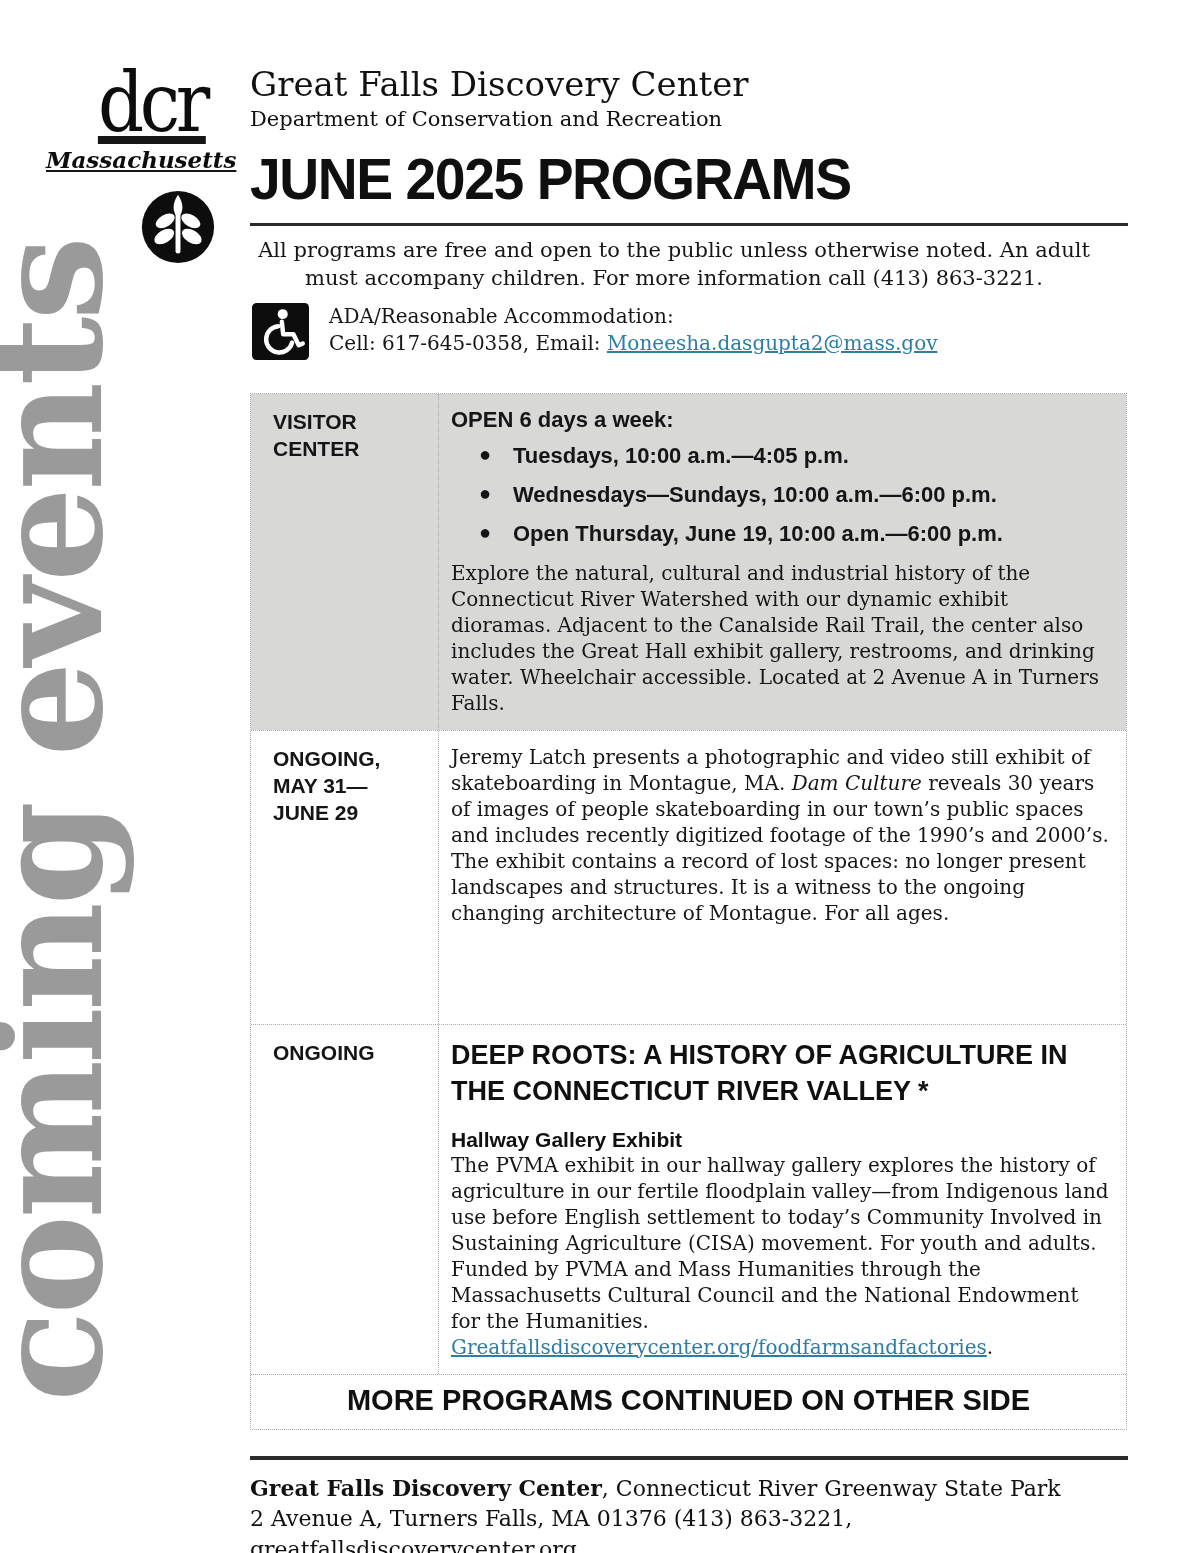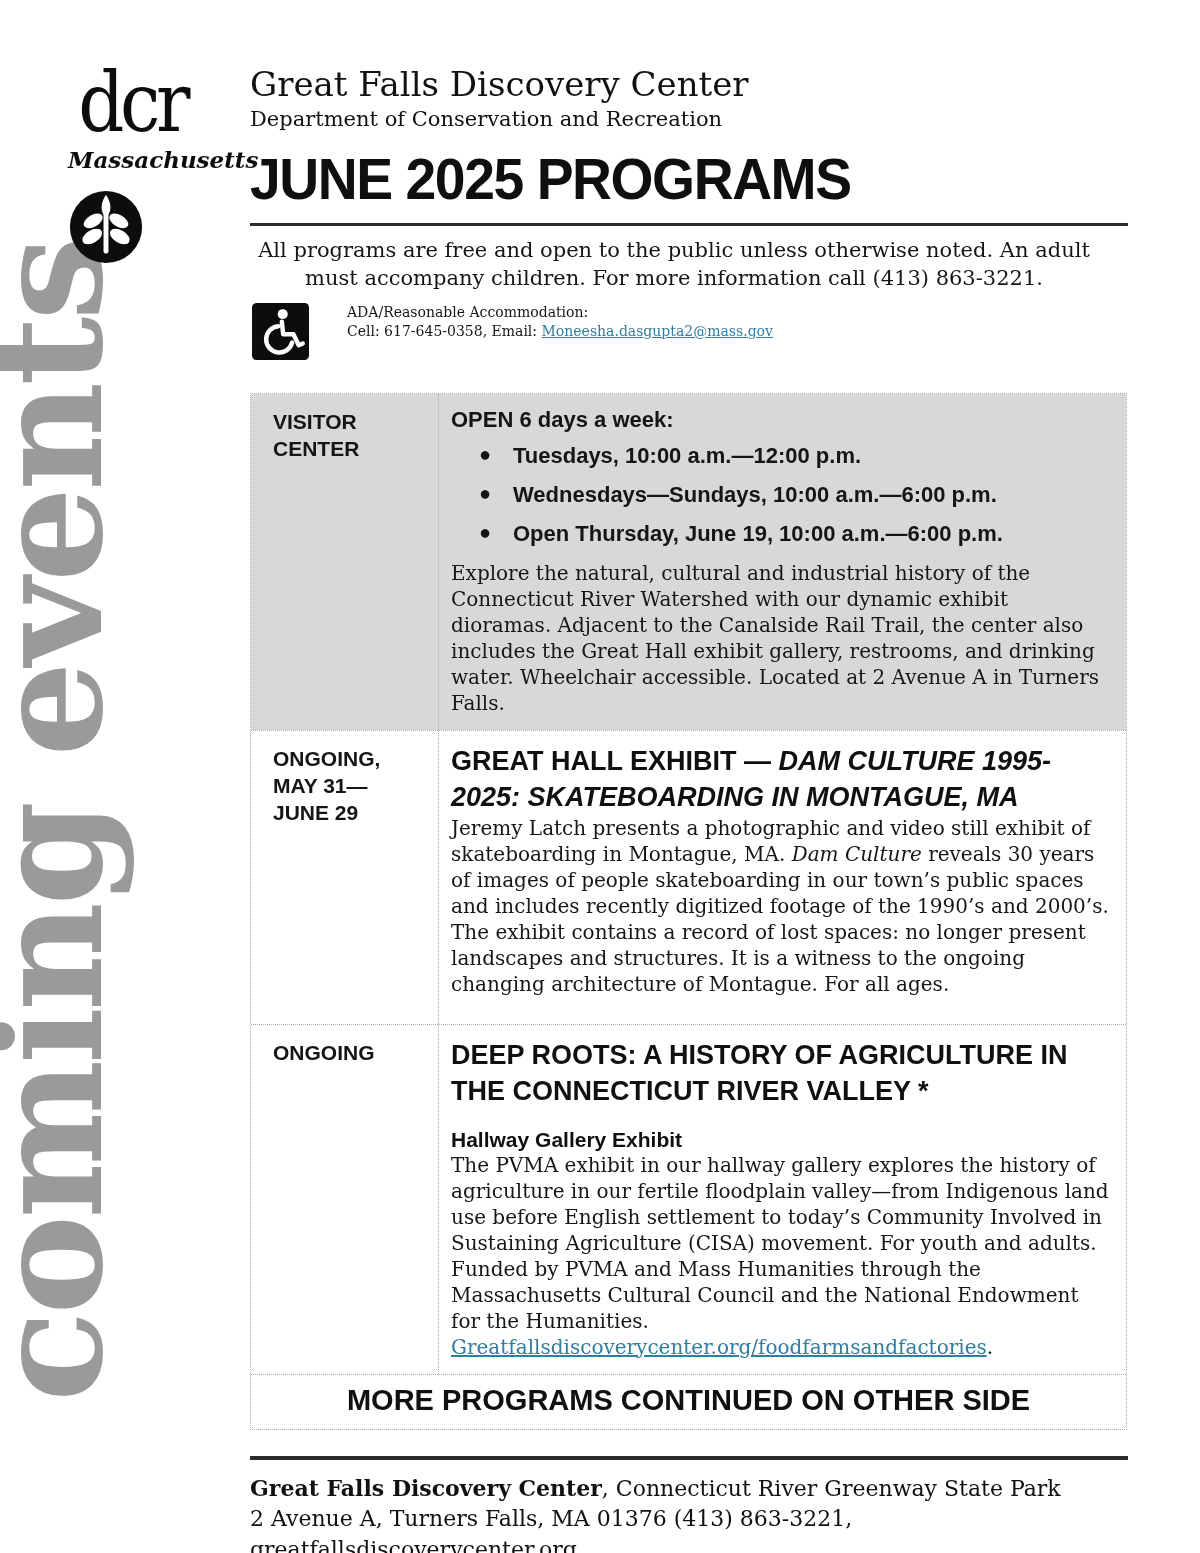--- a/index.html
+++ b/index.html
@@ -4,21 +4,21 @@
 <style>
   * { margin:0; padding:0; box-sizing:border-box; }
   html,body { background:#ffffff; }
   .page {
     position:relative; width:1200px; height:1553px; background:#ffffff;
     overflow:hidden; color:#161616;
     font-family:"DejaVu Serif", serif;
   }
 
   
-  .brand { position:absolute; left:68px; top:62px; width:170px; text-align:left; }
+  .brand { position:absolute; left:46px; top:62px; width:170px; text-align:right;text-decoration:underline; }
   .wordmark {
     font-family:"DejaVu Serif", serif; font-size:82px; line-height:1;
     color:#0d0d0d; letter-spacing:-5px; transform:scaleX(.88); transform-origin:center top;
   }
   .state {
     font-family:"DejaVu Serif", serif; font-style:italic; font-weight:bold;
     font-size:23px; margin-top:2px; color:#0d0d0d;
   }
   .leaf-wrap { margin-top:16px; }
 
@@ -40,21 +40,21 @@
     font-family:"Liberation Sans", sans-serif; font-weight:bold;
     font-size:57px; letter-spacing:-1.5px; margin-top:15px; color:#0f0f0f;
     transform:scaleX(.97); transform-origin:left center;
   }
   .title-rule { border:none; border-top:3px solid #2b2b2b; margin:11px 0 0 0; }
 
   .intro { font-size:21px; line-height:1.32; margin-top:11px; max-width:848px;text-align:center; }
 
   .ada-row { display:flex; align-items:flex-start; margin-top:11px; }
   .ada-icon { flex:0 0 auto; margin-left:2px; }
-  .ada-text { font-size:14px; line-height:1.32; margin-left:38px; }
+  .ada-text { font-size:20px; line-height:1.32; margin-left:20px; }
   a.doc-link { color:#2e7da3; text-decoration:underline; }
 
   
   .schedule { margin-top:29px; border:1px dotted #ababab; width:877px; }
   .srow { display:flex; border-top:1px dotted #ababab; }
   .srow:first-child { border-top:none; }
   .srow.gray { background:#d8d8d6; }
   .cell-label {
     width:188px; flex:0 0 188px; border-right:1px dotted #ababab;
     padding:15px 26px 12px 22px;
@@ -157,39 +157,38 @@
 
     <div class="schedule">
 
       <div class="srow gray row1">
         <div class="cell-label">VISITOR CENTER</div>
         <div class="cell-content">
           <div class="open-heading">OPEN 6 days a week:</div>
           <ul class="hours">
             <li>
                 <span class="bullet-dot">●</span>
-                <span>Tuesdays, 10:00 a.m.—12:00 p.m.</span>
+                <span>Tuesdays, 10:00 a.m.—4:05 p.m.</span>
               </li>
             <li>
                 <span class="bullet-dot">●</span>
                 <span>Wednesdays—Sundays, 10:00 a.m.—6:00 p.m.</span>
               </li>
             <li>
                 <span class="bullet-dot">●</span>
                 <span>Open Thursday, June 19, 10:00 a.m.—6:00 p.m.</span>
               </li>
           </ul>
           <p class="body-text">Explore the natural, cultural and industrial history of the Connecticut River Watershed with our dynamic exhibit dioramas. Adjacent to the Canalside Rail Trail, the center also includes the Great Hall exhibit gallery, restrooms, and drinking water. Wheelchair accessible. Located at 2 Avenue A in Turners Falls.</p>
         </div>
       </div>
 
       <div class="srow row2">
         <div class="cell-label">ONGOING, MAY 31—JUNE 29</div>
         <div class="cell-content">
-          <div class="event-title"><span>GREAT HALL EXHIBIT — </span><span class="ital">DAM CULTURE 1995-2025: SKATEBOARDING IN MONTAGUE, MA</span></div>
           <p class="body-text mt4"><span>Jeremy Latch presents a photographic and video still exhibit of skateboarding in Montague, MA. </span><span class="ital">Dam Culture</span><span> reveals 30 years of images of people skateboarding in our town’s public spaces and includes recently digitized footage of the 1990’s and 2000’s. The exhibit contains a record of lost spaces: no longer present landscapes and structures. It is a witness to the ongoing changing architecture of Montague. For all ages.</span></p>
         </div>
       </div>
 
       <div class="srow row3">
         <div class="cell-label">ONGOING</div>
         <div class="cell-content">
           <div class="event-title">DEEP ROOTS: A HISTORY OF AGRICULTURE IN THE CONNECTICUT RIVER VALLEY *</div>
           <div class="event-subtitle">Hallway Gallery Exhibit</div>
           <p class="body-text"><span>The PVMA exhibit in our hallway gallery explores the history of agriculture in our fertile floodplain valley—from Indigenous land use before English settlement to today’s Community Involved in Sustaining Agriculture (CISA) movement. For youth and adults. Funded by PVMA and Mass Humanities through the Massachusetts Cultural Council and the National Endowment for the Humanities. </span><a href="#" class="doc-link">Greatfallsdiscoverycenter.org/foodfarmsandfactories</a><span>.</span></p>

